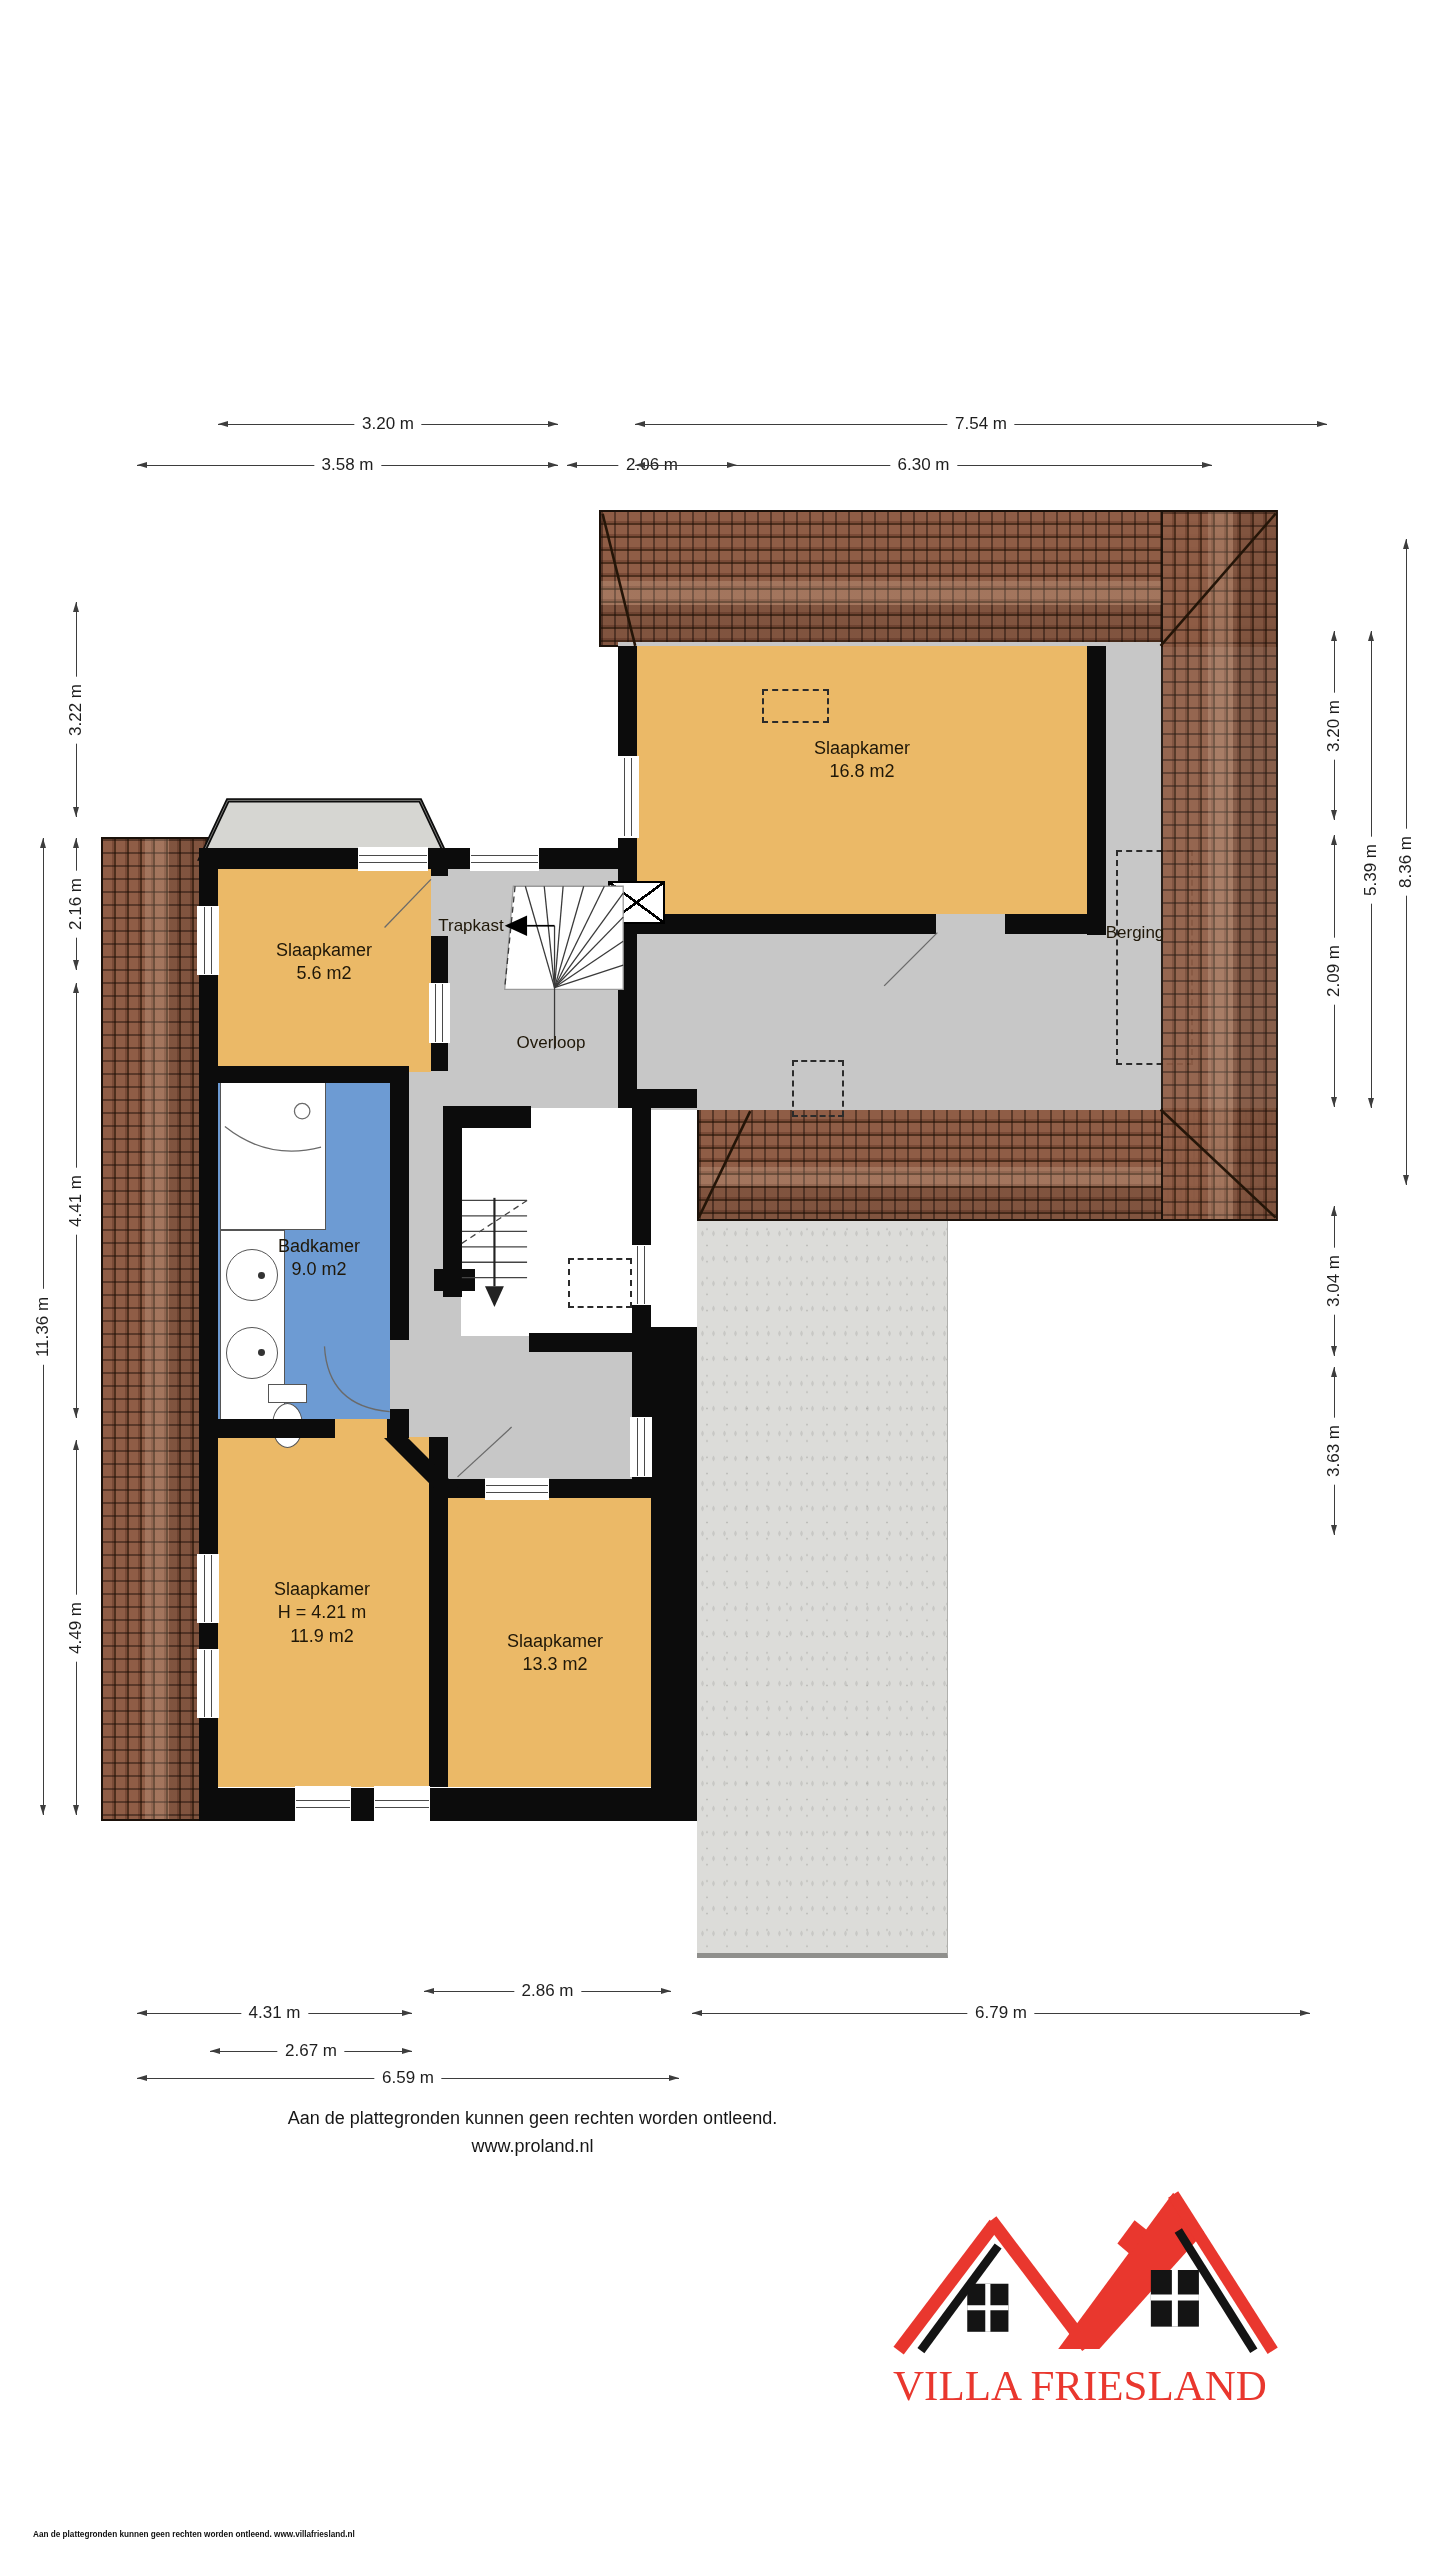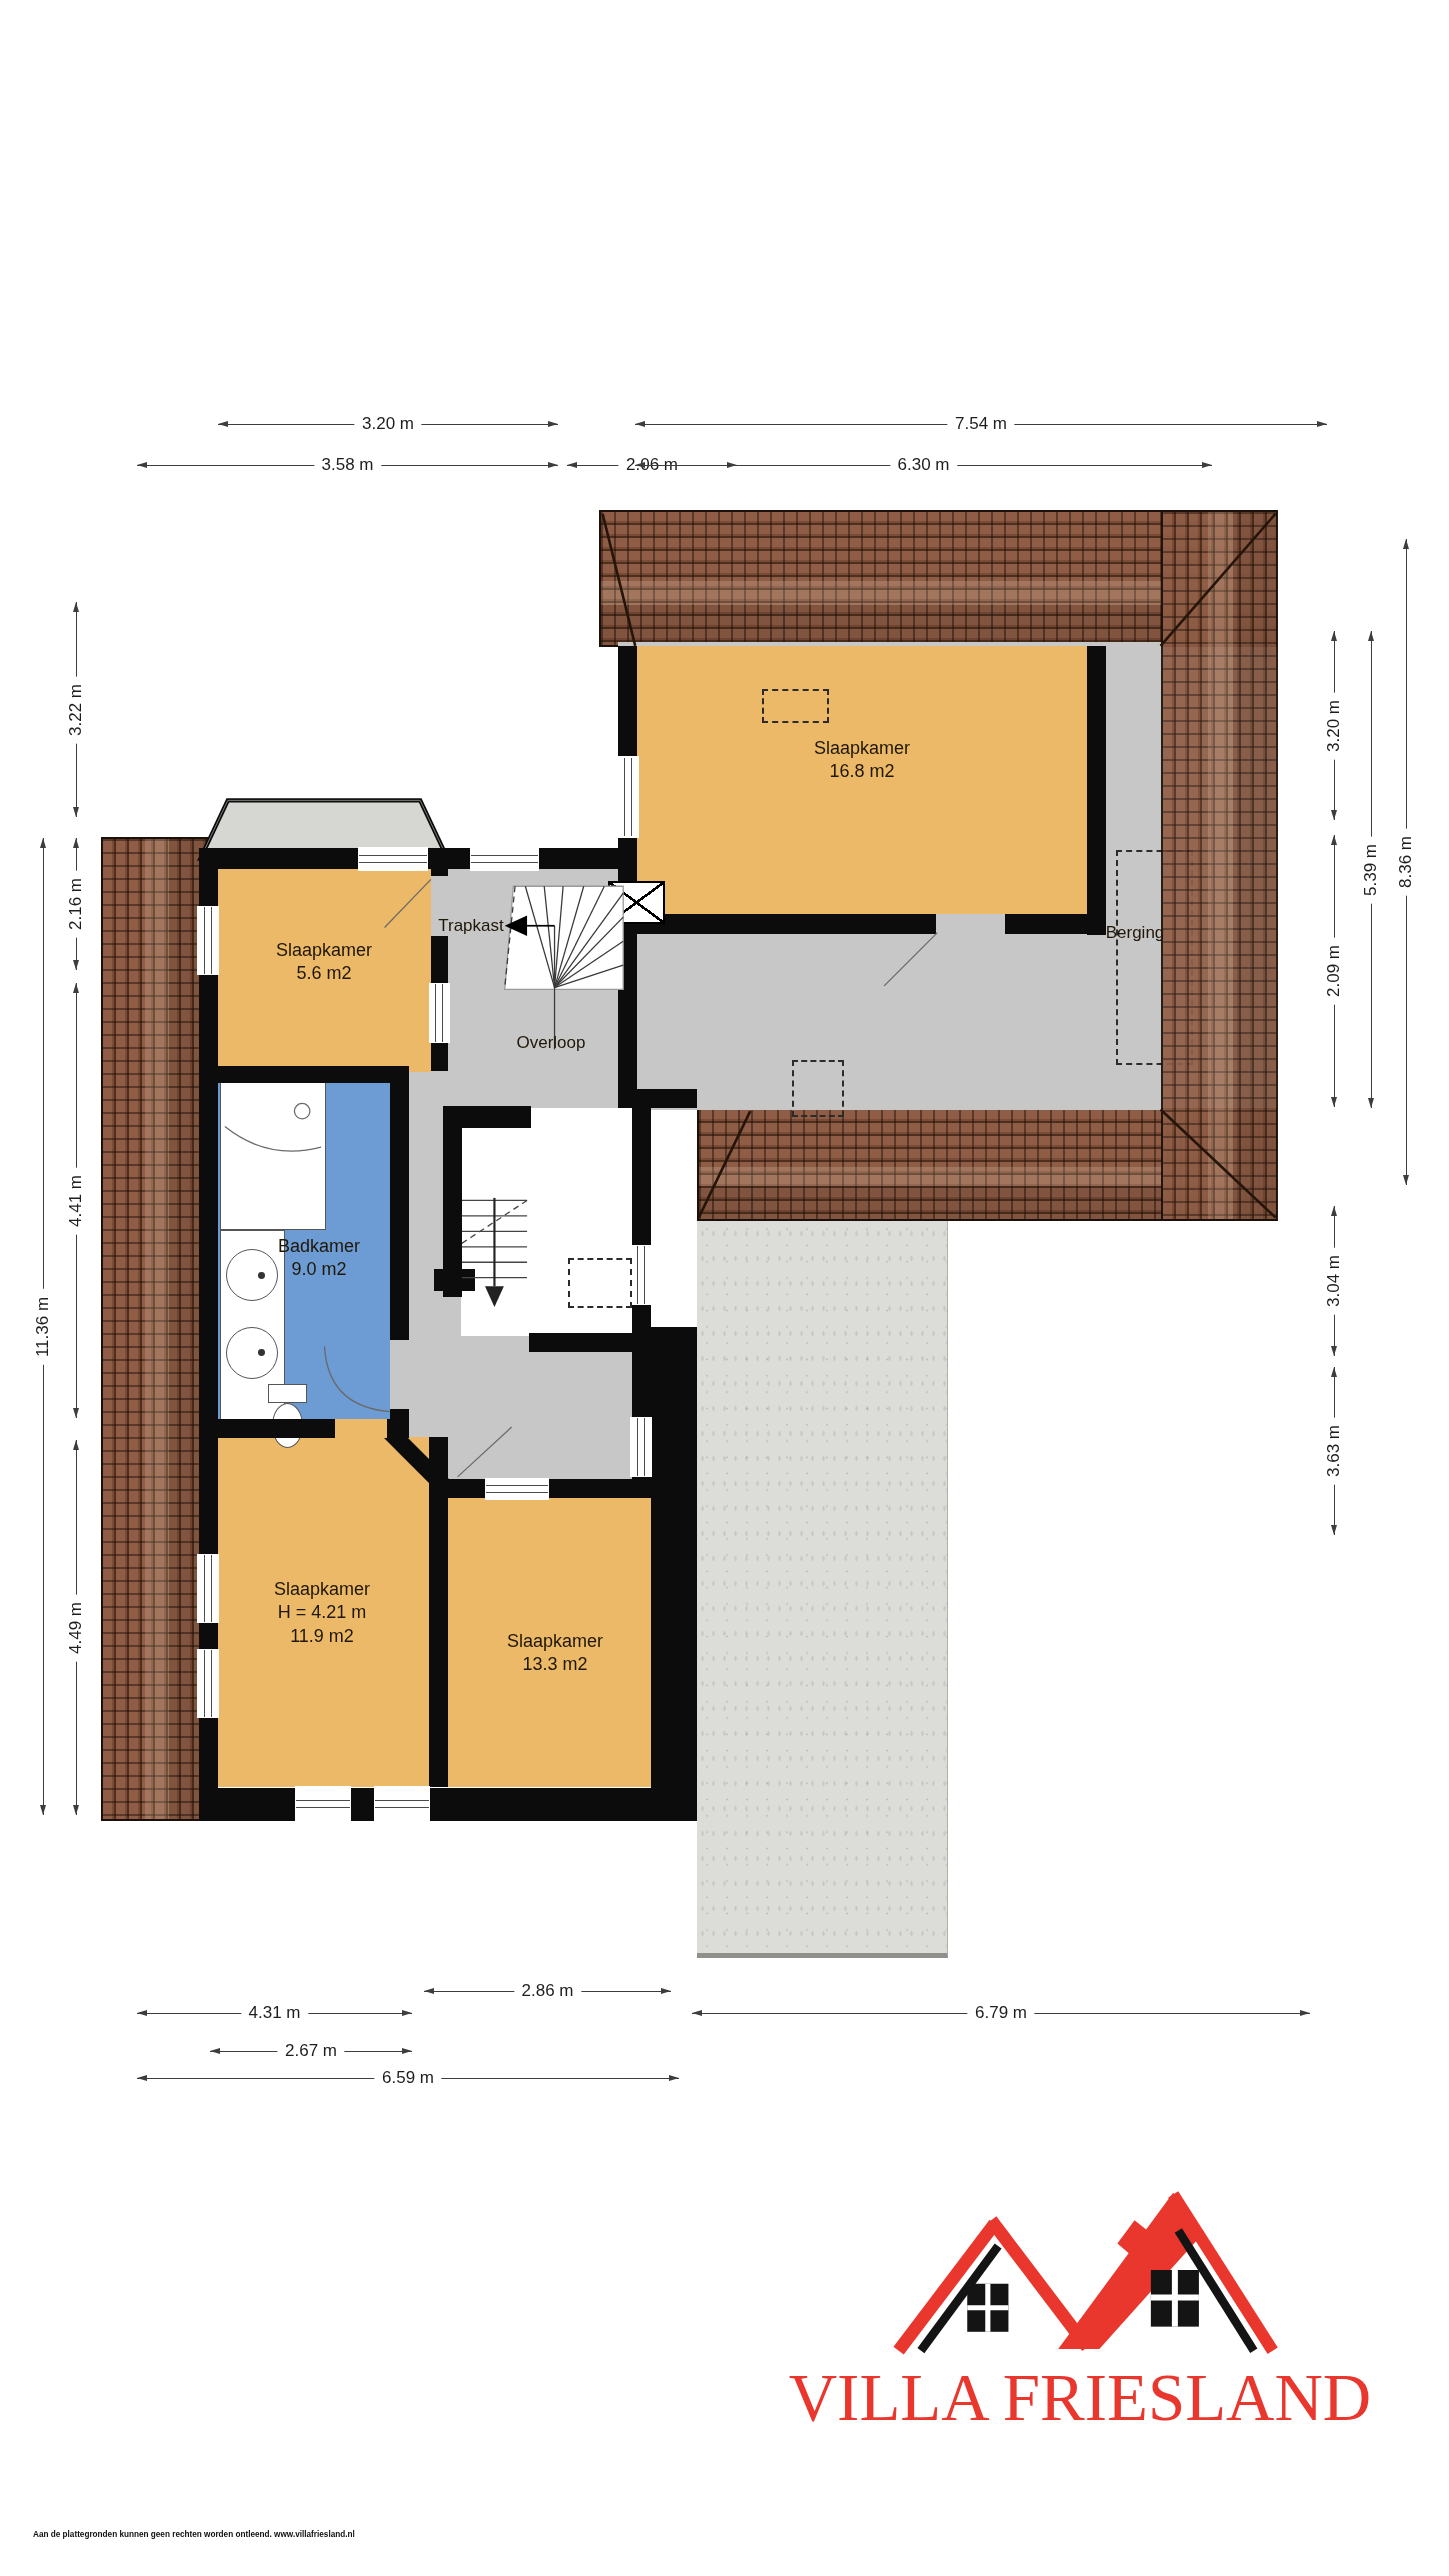--- a/index.html
+++ b/index.html
@@ -56,21 +56,21 @@
      border:3.4px solid transparent;border-top:0;border-bottom:10.3px solid #3d3d3d;}
   .dimv:after{content:"";position:absolute;bottom:0;left:-4.3px;width:0;height:0;
      border:3.4px solid transparent;border-bottom:0;border-top:10.3px solid #3d3d3d;}
   .dimv span{position:absolute;top:50%;left:-0.9px;transform:translate(-50%,-50%) rotate(-90deg);background:#fff;
      padding:0 7.7px;font-size:17px;color:#1e1e1e;white-space:nowrap;}
   
   .disclaimer{position:absolute;left:146px;top:2105px;width:773px;text-align:center;
      font-size:18px;color:#161616;line-height:1.55;z-index:40;}
   .fineprint{position:absolute;left:33px;top:2530px;font-size:8.2px;font-weight:bold;color:#101010;z-index:40;}
   .logo{position:absolute;left:728px;top:2160px;width:704px;text-align:center;z-index:40;}
-  .logo-title{font-family:"Liberation Serif",serif;font-size:67px;line-height:1;color:#e9372e;
+  .logo-title{font-family:"Liberation Serif",serif;font-size:43px;line-height:1;color:#e9372e;
      white-space:nowrap;margin-top:1.7px;}
   .logo-sub{font-family:"Liberation Sans",sans-serif;font-size:38px;color:#101010;letter-spacing:26px;
      text-indent:13px;margin-top:10.3px;white-space:nowrap;font-weight:500;}
   svg.overlay{position:absolute;left:0;top:0;z-index:20;pointer-events:none;}
 </style>
 </head>
 <body>
 
 <div class="canvas">
 
@@ -322,20 +322,24 @@
   <div class="dimh" style="left:692px;top:2013px;width:618px;">
       <span>6.79 m</span>
     </div>
   <div class="dimh" style="left:210px;top:2051px;width:202px;">
       <span>2.67 m</span>
     </div>
   <div class="dimh" style="left:137px;top:2078px;width:542px;">
       <span>6.59 m</span>
     </div>
 
+  <div class="disclaimer">
+    <div>Aan de plattegronden kunnen geen rechten worden ontleend.</div>
+    <div>www.proland.nl</div>
+  </div>
   <div class="fineprint">Aan de plattegronden kunnen geen rechten worden ontleend. www.villafriesland.nl</div>
 
   <div class="logo">
     <svg width="429" height="202" viewBox="0 0 500 235" style="display:block;margin:0 auto;">
 
       <line x1="38" y1="222" x2="150" y2="74" stroke="#e9372e" stroke-width="15"></line>
       <line x1="64" y1="222" x2="154" y2="100" stroke="#141414" stroke-width="10"></line>
       <line x1="146" y1="70" x2="258" y2="218" stroke="#e9372e" stroke-width="15"></line>
       <rect x="118" y="144" width="48" height="56" fill="#141414"></rect>
       <line x1="142" y1="144" x2="142" y2="200" stroke="#fff" stroke-width="6"></line>

